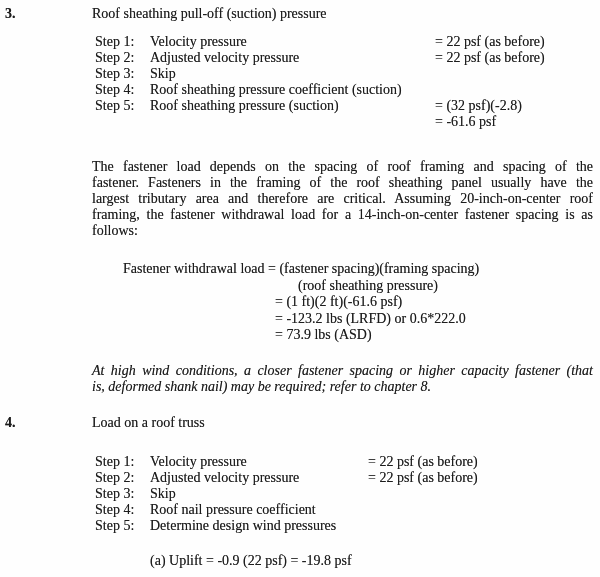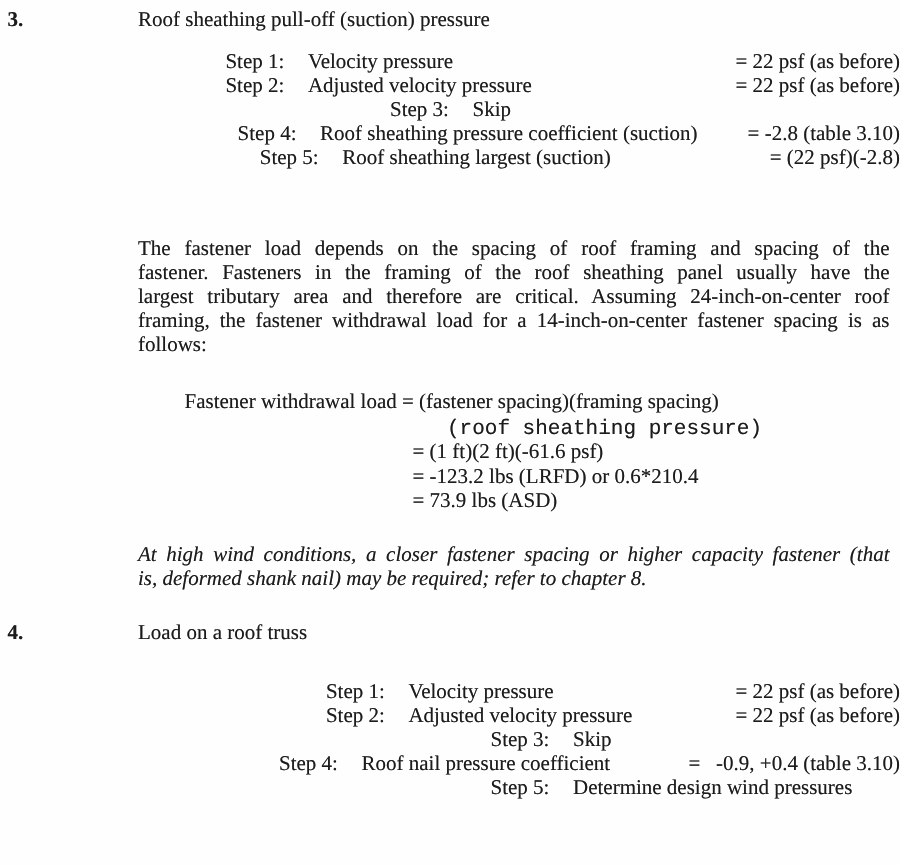--- a/index.html
+++ b/index.html
@@ -19,40 +19,40 @@
     left: 5px;
     font-weight: bold;
     line-height: 16px;
   }
   .section-title {
     left: 92px;
     line-height: 16px;
     white-space: nowrap;
   }
   .steps { left: 95px; width: 505px; }
-  .step-row { display: flex; height: 16px; line-height: 16px; justify-content: flex-end; }
+  .step-row { display: flex; height: 16px; line-height: 16px; }
   .sl { width: 55px; flex: 0 0 55px; white-space: nowrap; }
   .sd { white-space: nowrap; overflow: visible; }
   .steps-3 .sd { width: 285px; flex: 0 0 285px; }
   .steps-4 .sd { width: 218px; flex: 0 0 218px; }
   .sv { white-space: pre; }
   .para {
     left: 92px;
     width: 501px;
   }
   .jline {
     line-height: 16px;
     white-space: nowrap;
     text-align: justify;
     text-align-last: justify;
   }
   .jline.jlast { text-align-last: left; }
   .equation { left: 123px; width: 470px; }
   .eq-line { line-height: 16.6px; white-space: pre; }
-  .eq-ind-paren { margin-left: 175px; font-family: Liberation Mono, monospace; }
+  .eq-ind-paren { margin-left: 175px; }
   .eq-ind-eq { margin-left: 152px; }
   .uplift-line {
     left: 150px;
     line-height: 16px;
     white-space: nowrap;
   }
 </style>
 </head>
 <body>
 
@@ -73,42 +73,46 @@
       <span class="sv">= 22 psf (as before)</span>
     </div>
     <div class="step-row">
       <span class="sl">Step 3:</span>
       <span class="sd">Skip</span>
       <span class="sv"></span>
     </div>
     <div class="step-row">
       <span class="sl">Step 4:</span>
       <span class="sd">Roof sheathing pressure coefficient (suction)</span>
-      <span class="sv">= -2.8 (table 3.10)</span>
     </div>
     <div class="step-row">
       <span class="sl">Step 5:</span>
-      <span class="sd">Roof sheathing largest (suction)</span>
-      <span class="sv">= (22 psf)(-2.8)</span>
+      <span class="sd">Roof sheathing pressure (suction)</span>
+      <span class="sv">= (32 psf)(-2.8)</span>
+    </div>
+    <div class="step-row">
+      <span class="sl"></span>
+      <span class="sd"></span>
+      <span class="sv">= -61.6 psf</span>
     </div>
   </div>
 
   <div class="abs para" style="top:159px;">
     <div class="jline">The fastener load depends on the spacing of roof framing and spacing of the</div>
     <div class="jline">fastener. Fasteners in the framing of the roof sheathing panel usually have the</div>
-    <div class="jline">largest tributary area and therefore are critical. Assuming 24-inch-on-center roof</div>
+    <div class="jline">largest tributary area and therefore are critical. Assuming 20-inch-on-center roof</div>
     <div class="jline">framing, the fastener withdrawal load for a 14-inch-on-center fastener spacing is as</div>
     <div class="jline jlast">follows:</div>
   </div>
 
   <div class="abs equation" style="top:261px;">
     <div class="eq-line">Fastener withdrawal load = (fastener spacing)(framing spacing)</div>
     <div class="eq-line eq-ind-paren">(roof sheathing pressure)</div>
     <div class="eq-line eq-ind-eq">= (1 ft)(2 ft)(-61.6 psf)</div>
-    <div class="eq-line eq-ind-eq">= -123.2 lbs (LRFD) or 0.6*210.4</div>
+    <div class="eq-line eq-ind-eq">= -123.2 lbs (LRFD) or 0.6*222.0</div>
     <div class="eq-line eq-ind-eq">= 73.9 lbs (ASD)</div>
   </div>
 
   <div class="abs para" style="top:363px;font-style:italic;">
     <div class="jline">At high wind conditions, a closer fastener spacing or higher capacity fastener (that</div>
     <div class="jline jlast">is, deformed shank nail) may be required; refer to chapter 8.</div>
   </div>
 
   <div class="abs item-number" style="top:415px;">4.</div>
   <div class="abs section-title" style="top:415px;">Load on a roof truss</div>
@@ -125,23 +129,23 @@
       <span class="sv">= 22 psf (as before)</span>
     </div>
     <div class="step-row">
       <span class="sl">Step 3:</span>
       <span class="sd">Skip</span>
       <span class="sv"></span>
     </div>
     <div class="step-row">
       <span class="sl">Step 4:</span>
       <span class="sd">Roof nail pressure coefficient</span>
-      <span class="sv">=   -0.9, +0.4 (table 3.10)</span>
     </div>
     <div class="step-row">
       <span class="sl">Step 5:</span>
       <span class="sd">Determine design wind pressures</span>
       <span class="sv"></span>
     </div>
   </div>
 
+  <div class="abs uplift-line" style="top:553px;">(a) Uplift = -0.9 (22 psf) = -19.8 psf</div>
 
 </div>
 
 </body></html>

